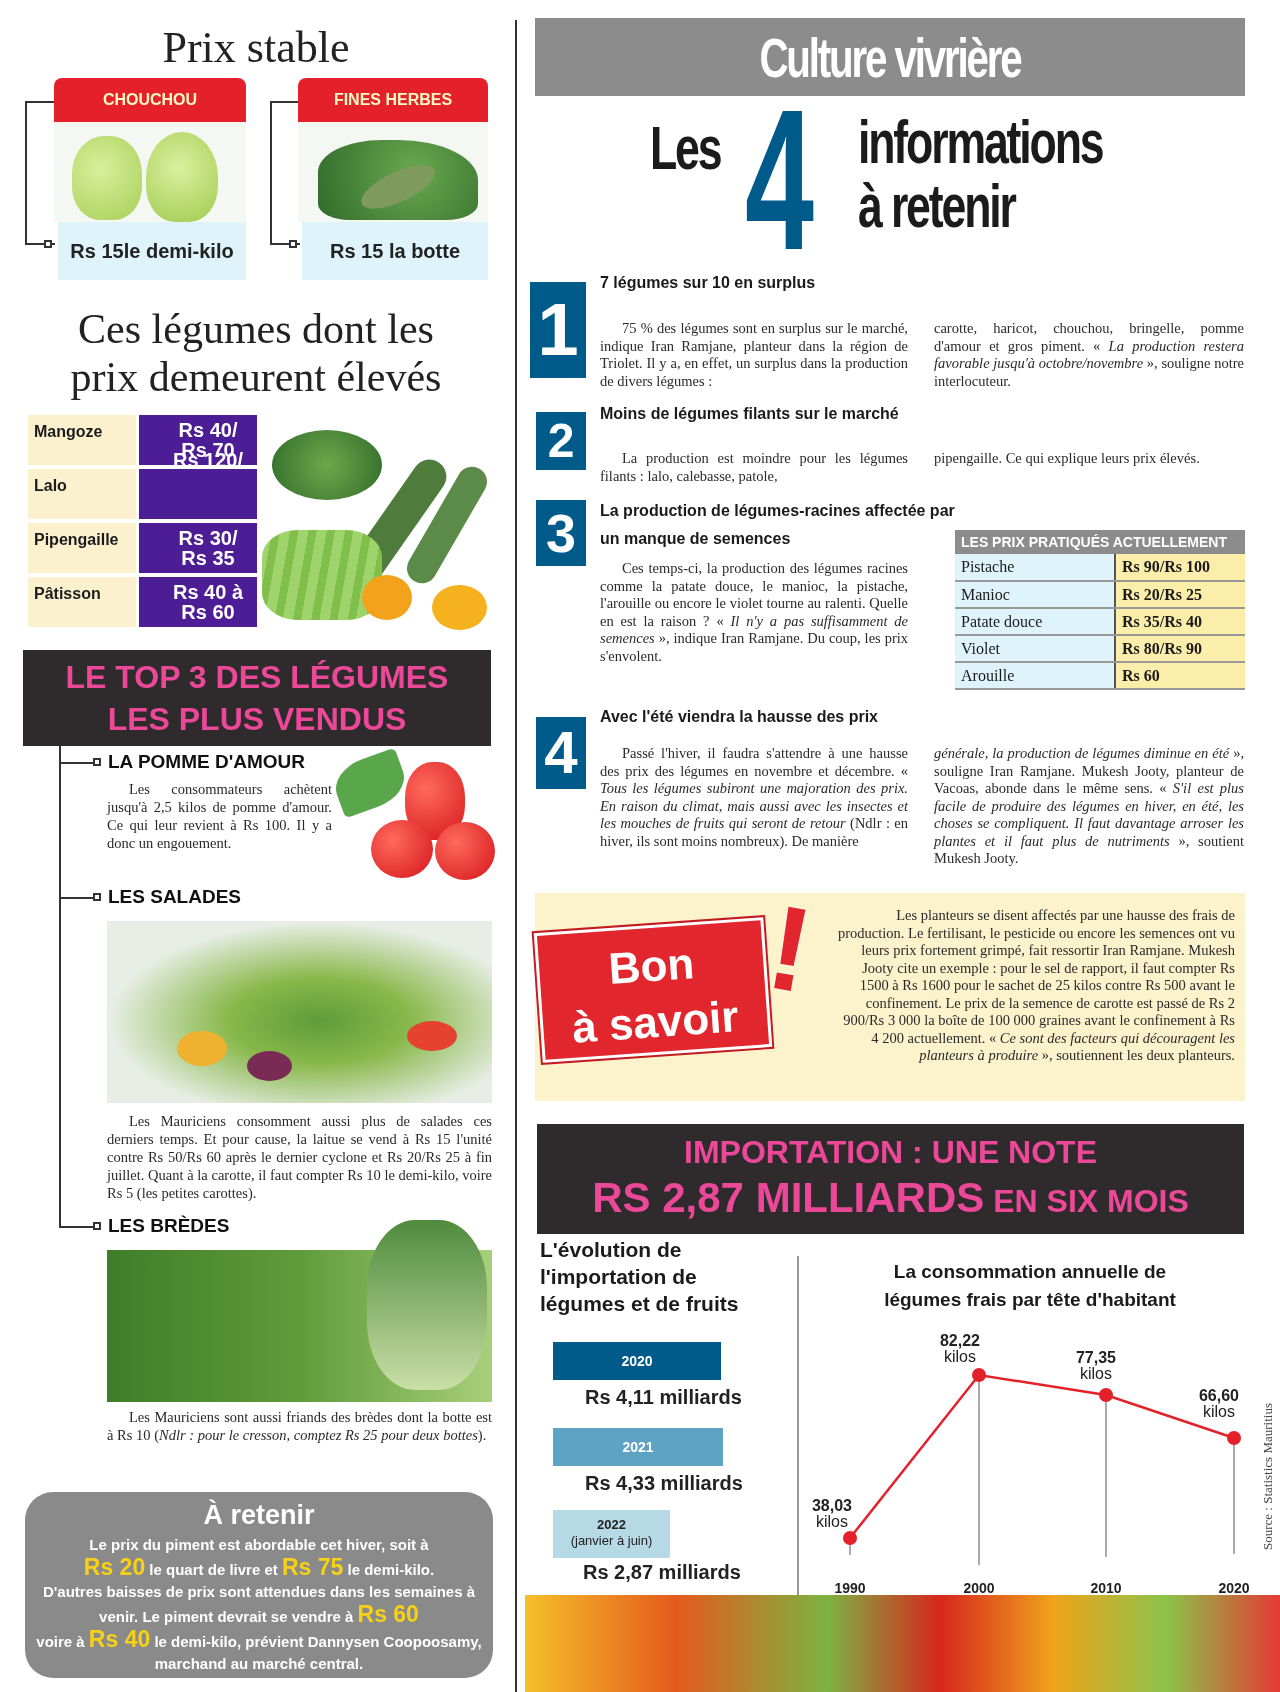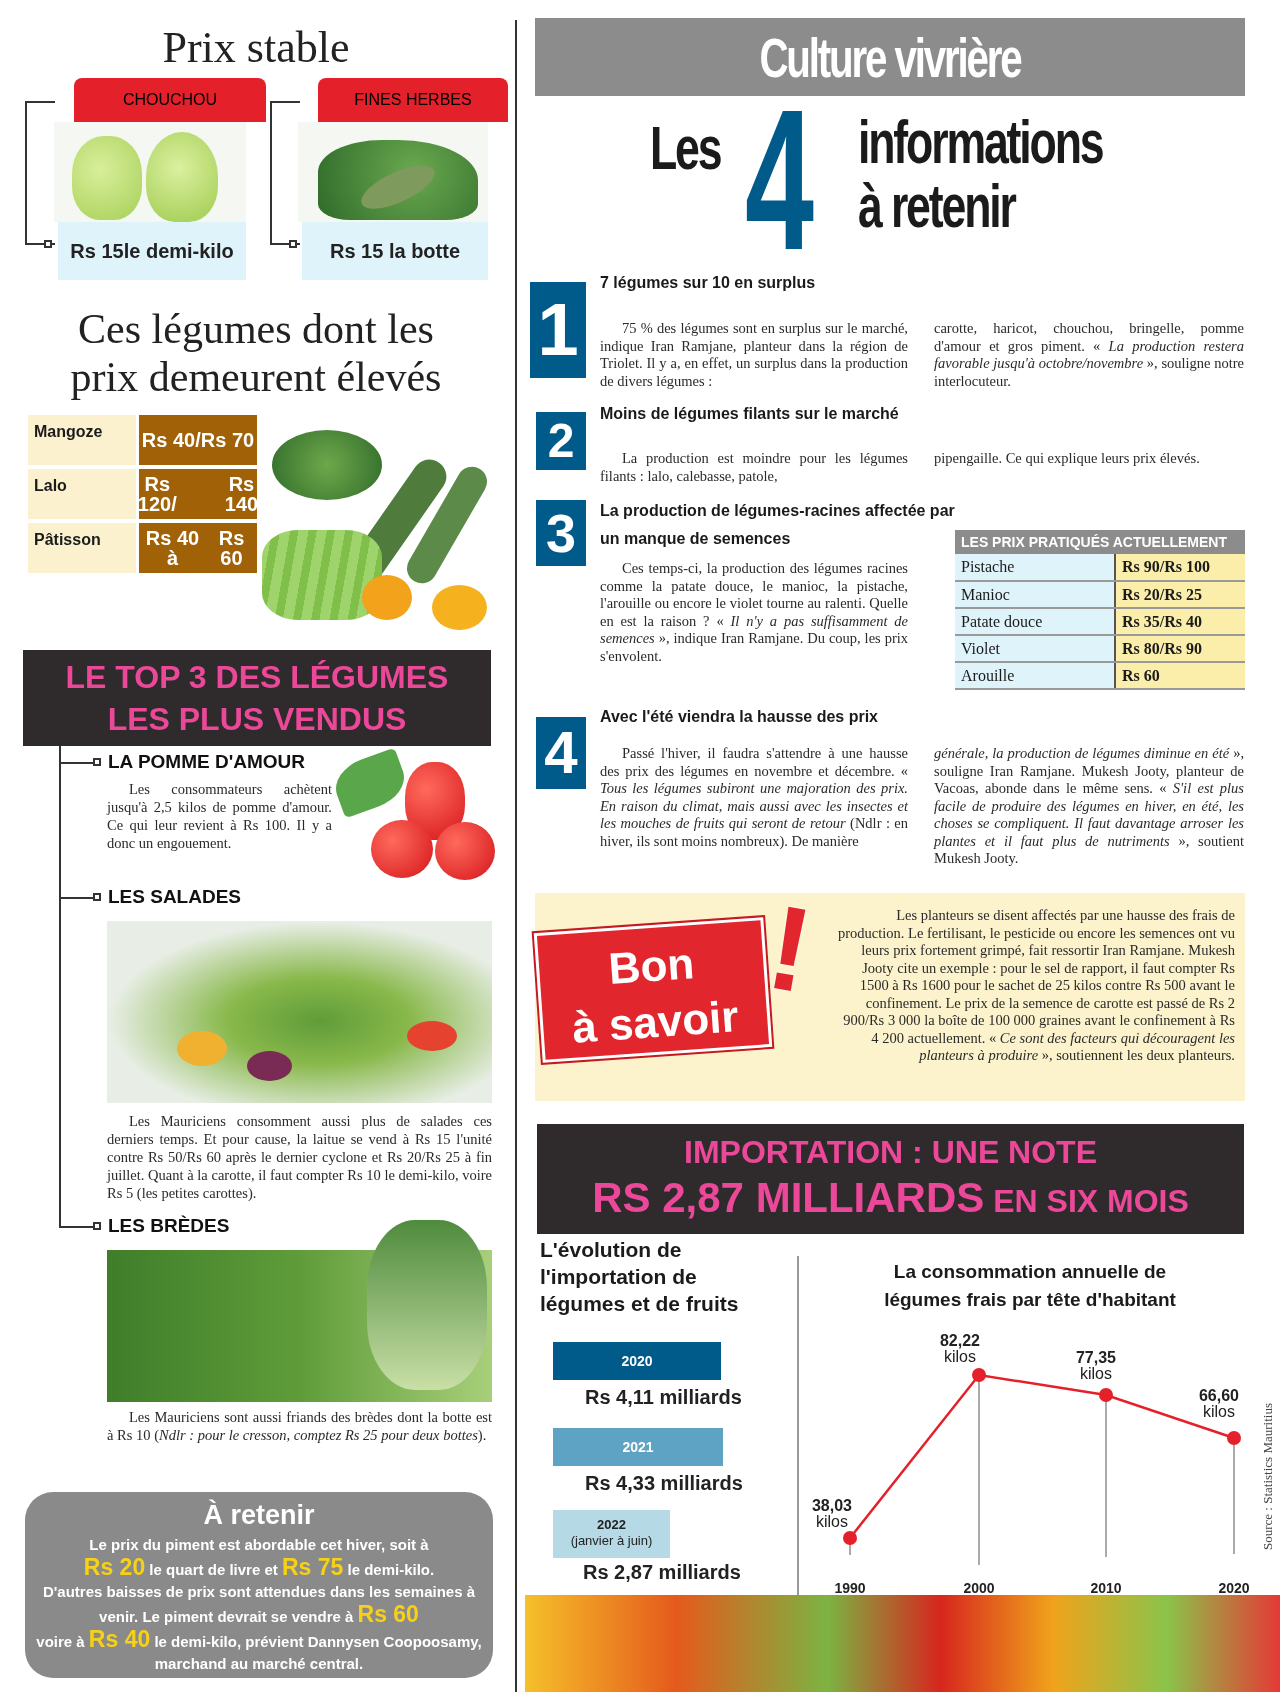--- a/index.html
+++ b/index.html
@@ -4,29 +4,29 @@
 <style>
   * { box-sizing: border-box; margin: 0; padding: 0; }
   body { width: 1280px; height: 1692px; background: #fff; position: relative; overflow: hidden;
          font-family: "Liberation Sans", sans-serif; color: #1b1b1b; }
   .abs { position: absolute; }
   .serif { font-family: "Liberation Serif", "DejaVu Serif", serif; }
   .divider-v { left: 515px; top: 20px; width: 2px; height: 1672px; background: #333; }
 
   
   .h-serif { font-family: "Liberation Serif", serif; color: #222; text-align: center; }
-  .red-tag { background: #e4202a; color: #000000; font-weight: normal; font-size: 16px; text-align: center;
-             border-radius: 8px 8px 0 0; line-height: 44px; margin-left: 20px; }
+  .red-tag { background: #e4202a; color: #fef9c3; font-weight: bold; font-size: 16px; text-align: center;
+             border-radius: 8px 8px 0 0; line-height: 44px; }
   .price-box { background: #dff3fb; text-align: center; font-weight: bold; font-size: 20px; color: #222; display:flex; align-items:center; justify-content:center; flex-direction:row; line-height: 22px; }
   .bracket { border-left: 2px solid #333; border-top: 2px solid #333; border-bottom: 2px solid #333; }
   .sq { width: 8px; height: 8px; border: 2px solid #333; background: #fff; }
 
   
   .hp-name { background: #fbf1cf; font-weight: bold; font-size: 16px; padding: 8px 6px; }
-  .hp-price { background: #a16207; color: #fff; font-weight: bold; font-size: 20px; text-align: center; line-height: 20px; display:flex; align-items:center; justify-content:center; flex-direction:row; }
+  .hp-price { background: #4c1d95; color: #fff; font-weight: bold; font-size: 20px; text-align: center; line-height: 20px; display:flex; align-items:center; justify-content:center; flex-direction:column;padding-left:20px; }
 
   .dark-banner { background: #2f2b2c; color: #ec4899; font-weight: bold; text-align: center; }
   .top3-title { font-weight: bold; font-size: 19px; color: #111; }
   .body-serif { font-family: "Liberation Serif", serif; font-size: 14.5px; line-height: 18px; color: #2a2a2a; text-align: justify; }
   .indent { text-indent: 22px; }
 
   .retenir { background: #8a8a8a; border-radius: 28px; color: #fff; text-align: center; font-weight: bold; }
   .yellow { color: #f7d117; font-size: 23px; }
 
   
@@ -89,20 +89,27 @@
     <div class="hp-price" style="width:118px;margin-left:3px;">
         <span>Rs 40/</span>
         <span>Rs 70</span>
       </div>
   </div>
   <div style="display:flex;height:50px;margin-bottom:4px;">
     <div class="hp-name" style="width:108px;">Lalo</div>
     <div class="hp-price" style="width:118px;margin-left:3px;gap:48px;">
         <span>Rs 120/</span>
         <span>Rs 140</span>
+      </div>
+  </div>
+  <div style="display:flex;height:50px;margin-bottom:4px;">
+    <div class="hp-name" style="width:108px;">Pipengaille</div>
+    <div class="hp-price" style="width:118px;margin-left:3px;">
+        <span>Rs 30/</span>
+        <span>Rs 35</span>
       </div>
   </div>
   <div style="display:flex;height:50px;">
     <div class="hp-name" style="width:108px;">Pâtisson</div>
     <div class="hp-price" style="width:118px;margin-left:3px;">
         <span>Rs 40 à</span>
         <span>Rs 60</span>
       </div>
   </div>
 </div>

